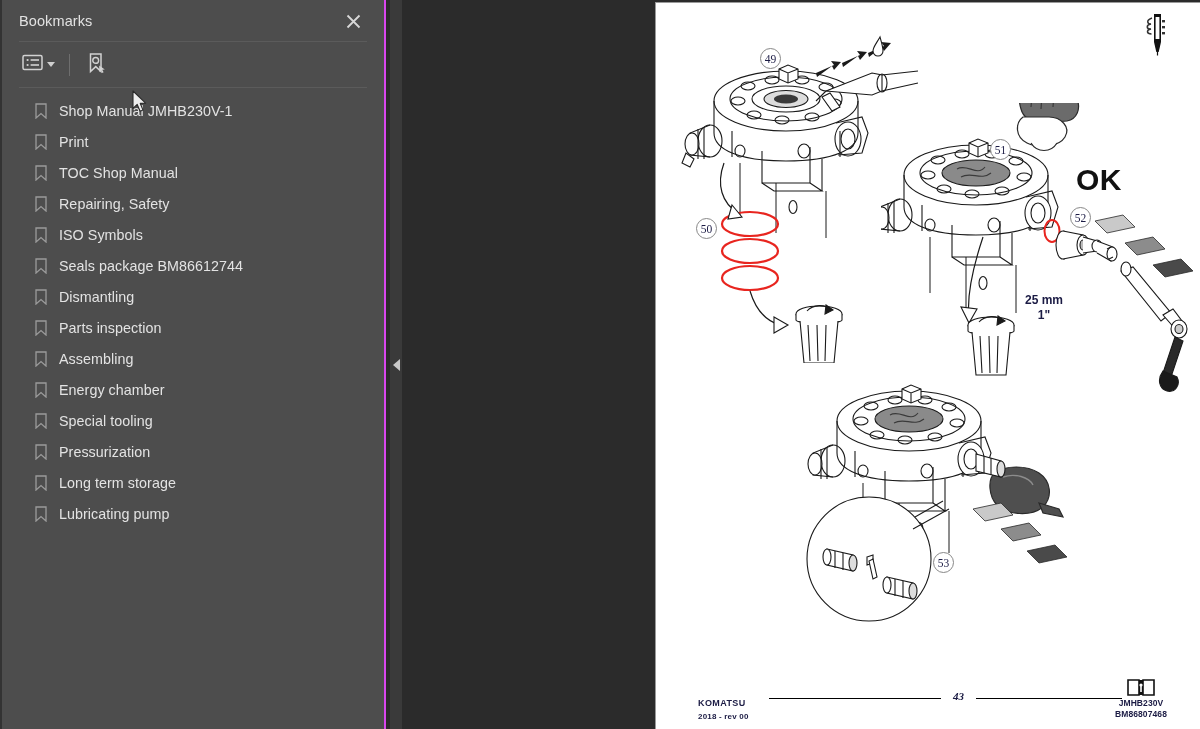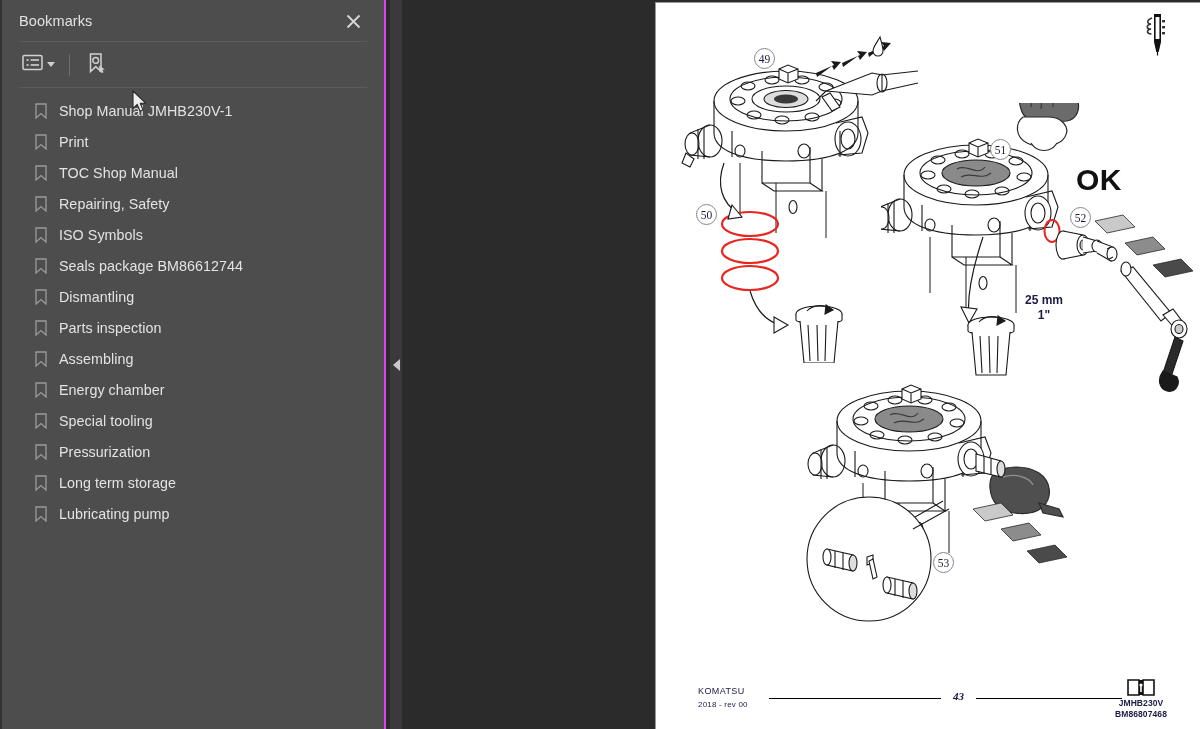--- a/index.html
+++ b/index.html
@@ -119,22 +119,22 @@
   .size-note {
     position: absolute; text-align: center;
     font-size: 12px; font-weight: bold; color: #1b1b44; line-height: 1.25; margin-top: 8px;
   }
 
   
   .pg-footer {
     position: absolute; left: 0; bottom: 10px; width: 545px; height: 46px;
   }
   .ft-brand {
-    position: absolute; left: 42px; top: 12px;
-    font-size: 8px; font-weight: normal; color: #1b1b44; line-height: 1.5;
+    position: absolute; left: 42px; top: 24px;
+    font-size: 8px; font-weight: bold; color: #1b1b44; line-height: 1.5;
     letter-spacing: .2px;
   }
   .ft-brand .b1 { font-size: 9px; letter-spacing: .4px; }
   .ft-rule-l { position: absolute; left: 113px; top: 25px; width: 172px; height: 1px; background: #000; }
   .ft-rule-r { position: absolute; left: 320px; top: 25px; width: 146px; height: 1px; background: #000; }
   .ft-page {
     position: absolute; left: 285px; top: 17px; width: 35px; text-align: center;
     font-family: "Liberation Serif", serif; font-style: italic;
     font-size: 11px; font-weight: bold; color: #1b1b44;
   }
@@ -410,22 +410,22 @@
 
         <g stroke="#1a1a1a" fill="#fff" stroke-width="1.1">
           <ellipse cx="143" cy="281" rx="23" ry="8"></ellipse>
           <path d="M120 281 L120 287 C120 291, 166 291, 166 287 L166 281"></path>
           <path d="M124 288 L128 330 L158 330 L162 288"></path>
           <path d="M132 292 L134 328 M141 292 L142 328 M150 292 L149 328"></path>
           <path d="M131 278 C137 271, 150 271, 155 277" fill="none"></path>
           <path d="M150 272 L157 277 L149 281 Z" fill="#1a1a1a"></path>
         </g>
       </svg>
-      <span class="step-badge" style="left:98px; top:45px;">49</span>
-      <span class="step-badge" style="left:40px; top:201px;">50</span>
+      <span class="step-badge" style="left:104px; top:45px;">49</span>
+      <span class="step-badge" style="left:40px; top:215px;">50</span>
 
       <svg class="fig" style="left:225px; top:100px;" width="320" height="290" viewBox="0 0 320 290">
         <g stroke="#1a1a1a" fill="none" stroke-width="1.1">
           <ellipse cx="95" cy="72" rx="72" ry="30"></ellipse>
           <ellipse cx="95" cy="70" rx="56" ry="22"></ellipse>
           <ellipse cx="95" cy="70" rx="34" ry="13" fill="#8a8a8a" stroke="none"></ellipse>
           <ellipse cx="95" cy="70" rx="34" ry="13"></ellipse>
           <path d="M76 66 C86 60, 96 74, 104 64 M80 74 C90 68, 100 78, 110 70" stroke="#3a3a3a"></path>
           <ellipse cx="57" cy="57" rx="7" ry="4"></ellipse>
             <ellipse cx="81" cy="51" rx="7" ry="4"></ellipse>

